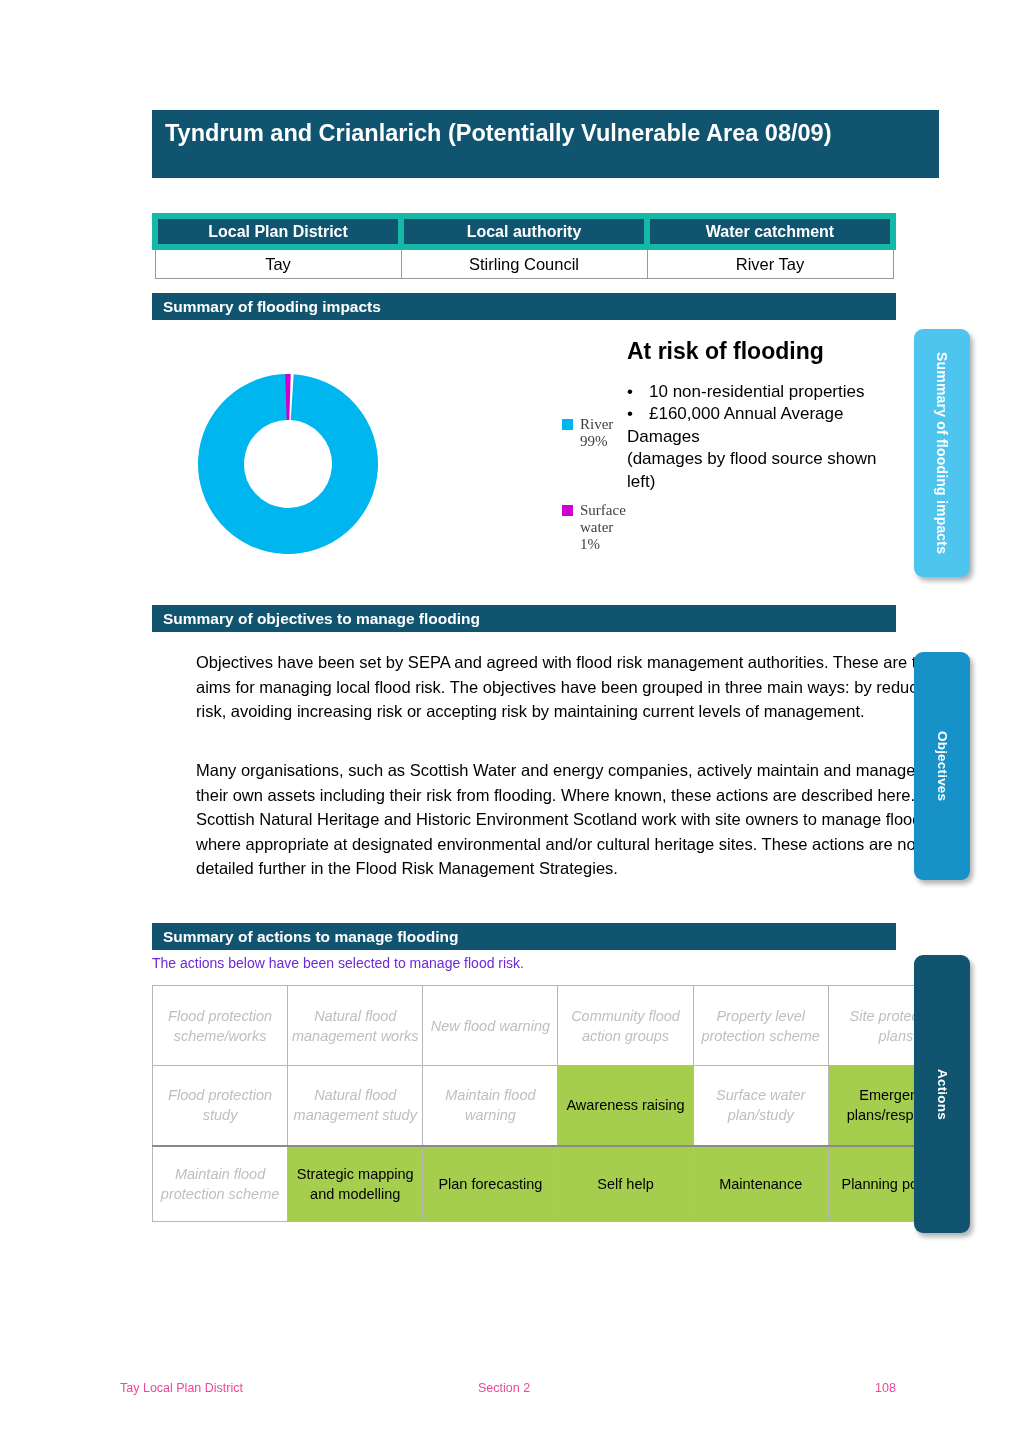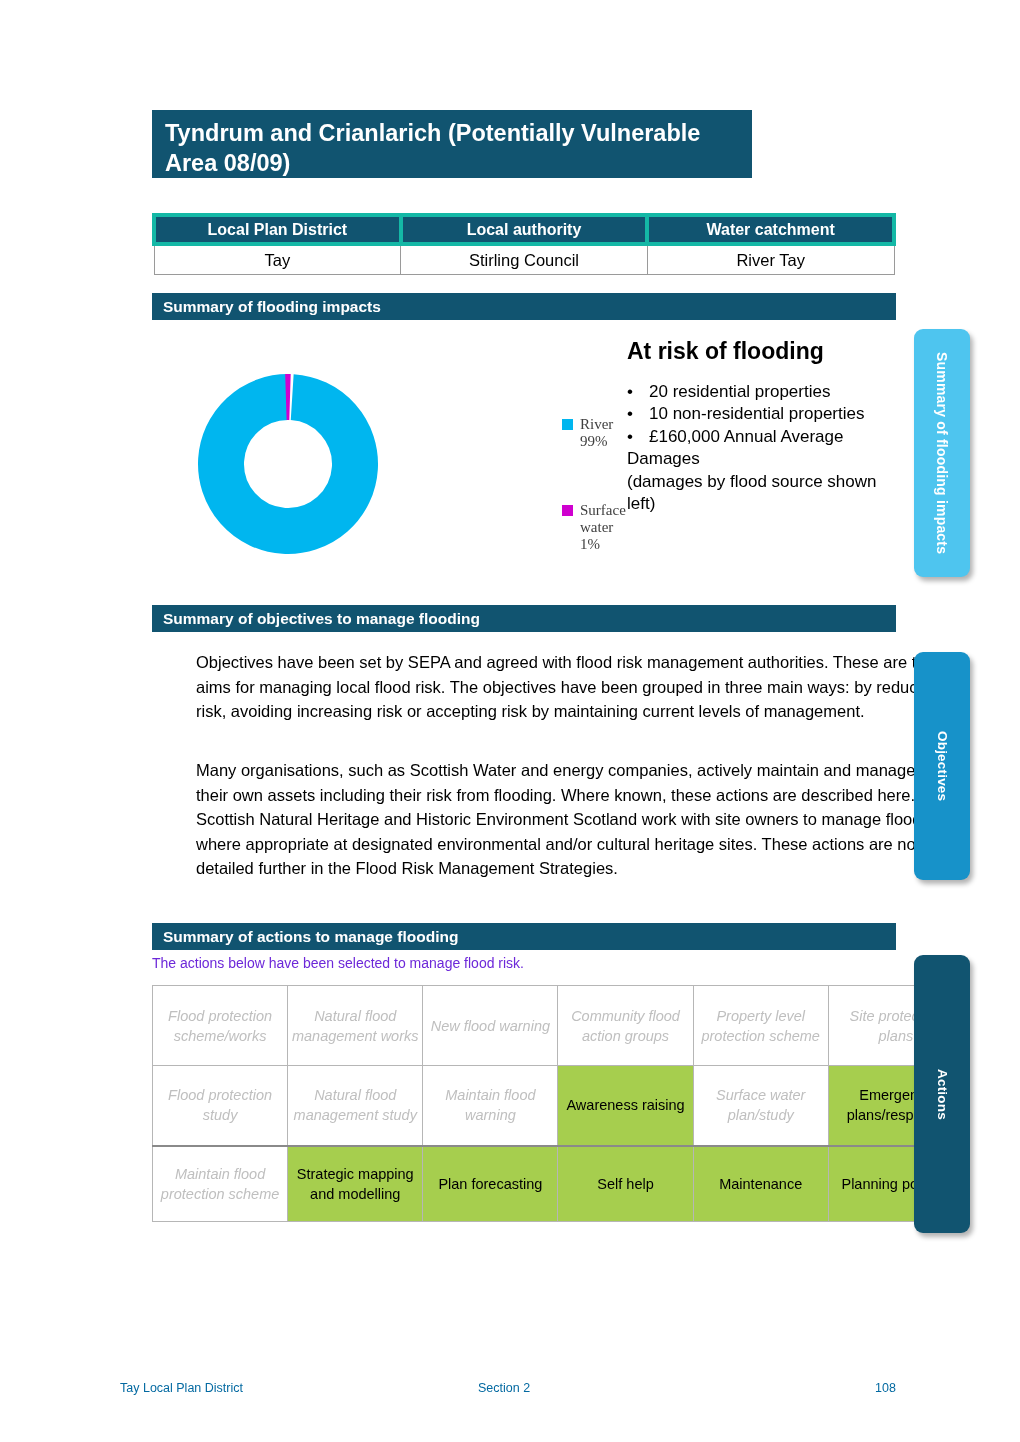--- a/index.html
+++ b/index.html
@@ -8,40 +8,40 @@
     background:#ffffff;
     font-family:"Liberation Sans", sans-serif;
     position:relative;
     overflow:hidden;
     -webkit-font-smoothing:antialiased;
   }
   .page{position:absolute;left:0;top:0;width:1020px;height:1442px;}
 
   
   .title-banner{
-    position:absolute;left:152px;top:110px;width:600px;height:68px;
+    position:absolute;left:152px;top:110px;width:787px;height:68px;
     background:#115470;
     color:#ffffff;
     font-size:23.5px;font-weight:bold;
     line-height:30px;
     padding:8px 0 0 13px;
     box-sizing:border-box;
   }
 
   
   .info-table{
     position:absolute;left:152px;top:213px;width:744px;
     border-collapse:collapse;
     table-layout:fixed;
   }
   .info-table th{
     background:#115470;color:#fff;
     font-size:16px;font-weight:bold;
     height:25px;text-align:center;
-    border:4px solid #14b8a6;
+    border:6px solid #14b8a6;
     padding:0;
   }
   .info-table td{
     background:#ffffff;color:#000;
     font-size:16.5px;text-align:center;
     height:28px;
     border:1px solid #9a9a9a;
     padding:0;
   }
 
@@ -120,21 +120,21 @@
     letter-spacing:0.2px;
   }
   #tab-impacts{top:329px;height:248px;background:#4ec5ef;}
   #tab-objectives{top:652px;height:228px;background:#1792c9;}
   #tab-actions{top:955px;height:278px;background:#115470;}
   #tab-objectives span{font-size:13.5px;}
   #tab-actions span{font-size:13.5px;}
 
   
   .footer{position:absolute;left:0;top:1381px;width:1020px;height:20px;
-          font-size:12.5px;color:#0369a1;}
+          font-size:12.5px;color:#ec4899;}
   .footer .f-left{position:absolute;left:120px;}
   .footer .f-mid{position:absolute;left:478px;}
   .footer .f-right{position:absolute;left:875px;}
 </style>
 </head>
 <body>
 
 <div class="page">
 
   <div class="title-banner">Tyndrum and Crianlarich (Potentially Vulnerable Area 08/09)</div>
@@ -172,21 +172,20 @@
       <div class="legend-row">
         <span class="legend-sw" style="background:#cf00cf"></span>
         <span class="legend-txt">Surface water 1%</span>
       </div>
     </div>
   </div>
 
   <div class="risk-col">
     <div class="risk-head">At risk of flooding</div>
     <ul class="risk-list">
-      <li><span class="b">•</span><span>20 residential properties</span></li>
       <li><span class="b">•</span><span>10 non-residential properties</span></li>
       <li><span class="b">•</span><span>£160,000 Annual Average Damages</span></li>
     </ul>
     <div class="risk-note">(damages by flood source shown left)</div>
   </div>
 
   <div class="sec-bar" id="bar-objectives">Summary of objectives to manage flooding</div>
   <div class="para" id="para1">Objectives have been set by SEPA and agreed with flood risk management authorities. These are the aims for managing local flood risk. The objectives have been grouped in three main ways: by reducing risk, avoiding increasing risk or accepting risk by maintaining current levels of management.</div>
   <div class="para" id="para2">Many organisations, such as Scottish Water and energy companies, actively maintain and manage their own assets including their risk from flooding. Where known, these actions are described here. Scottish Natural Heritage and Historic Environment Scotland work with site owners to manage flooding where appropriate at designated environmental and/or cultural heritage sites. These actions are not detailed further in the Flood Risk Management Strategies.</div>
 

